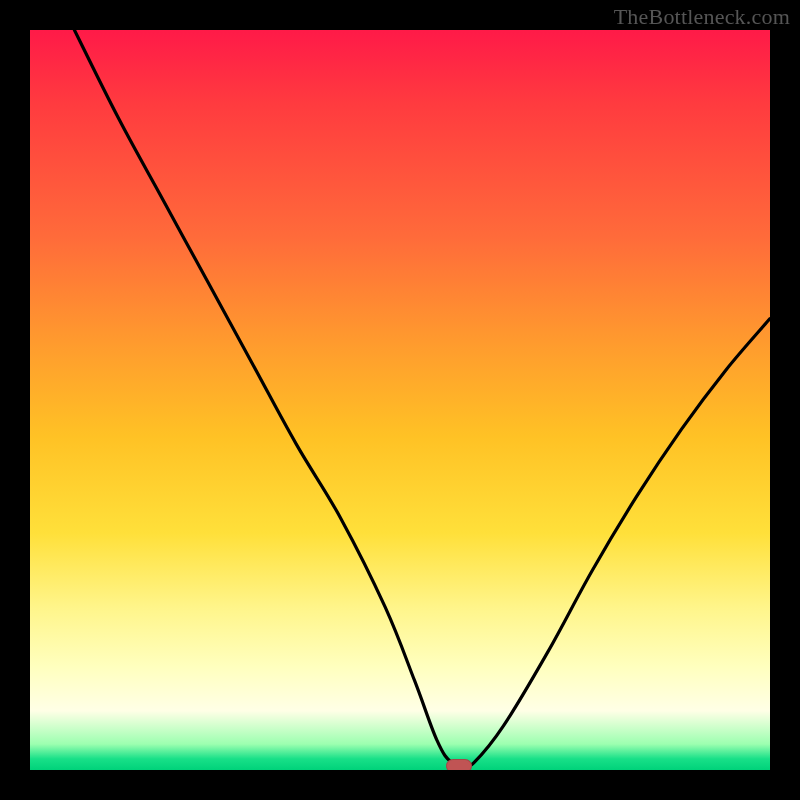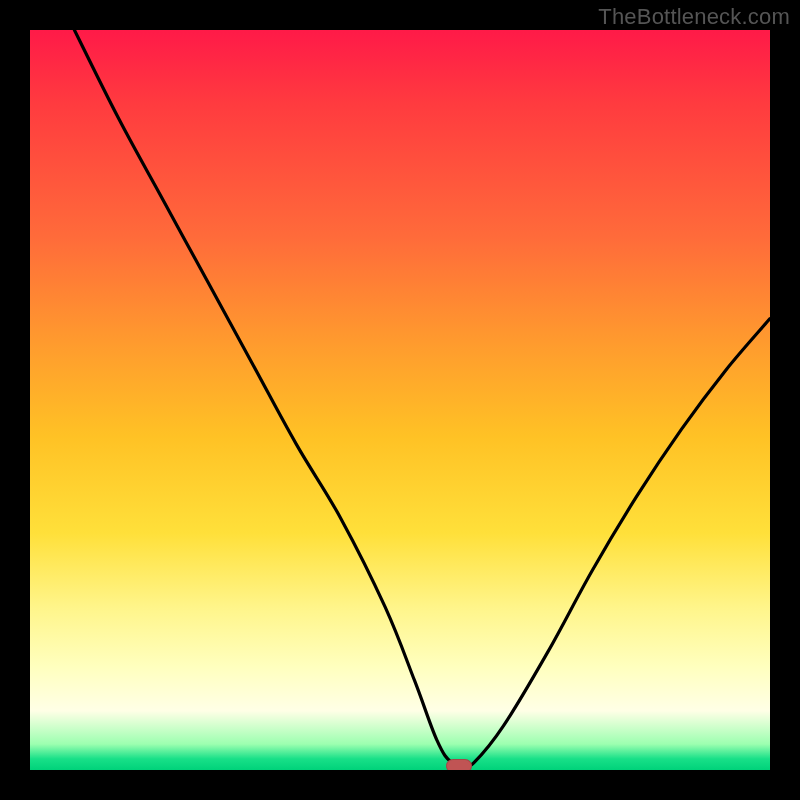--- a/index.html
+++ b/index.html
@@ -9,20 +9,21 @@
     height: 800px;
     background: #000;
     overflow: hidden;
     font-family: Arial, Helvetica, sans-serif;
   }
   .frame {
     position: relative;
     width: 800px;
     height: 800px;
     background: #000;
+    font-family: Liberation Serif, serif;
   }
   .watermark {
     position: absolute;
     top: 4px;
     right: 10px;
     color: #555;
     font-size: 22px;
     font-weight: 500;
     letter-spacing: 0.2px;
     z-index: 10;

